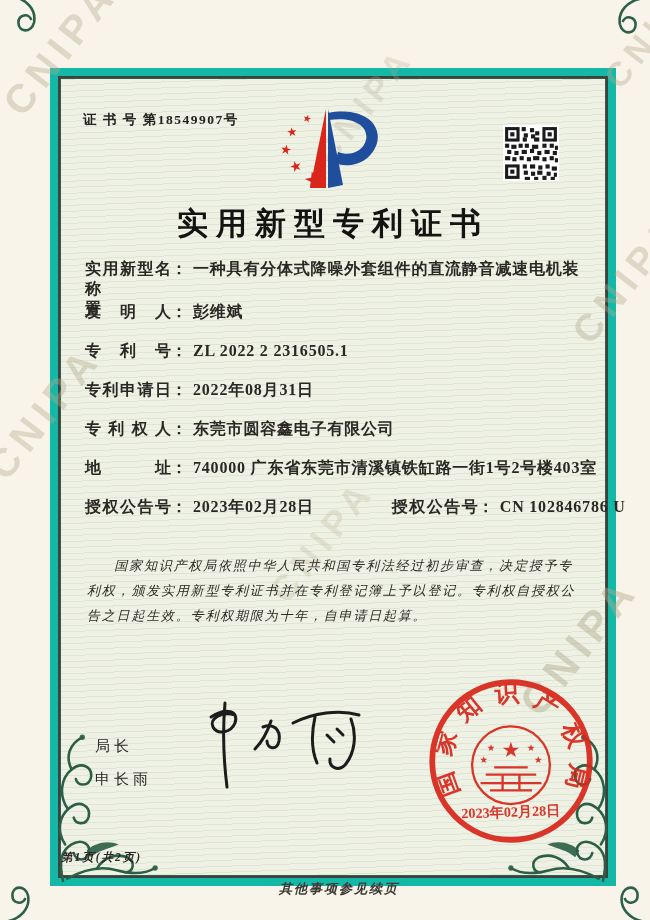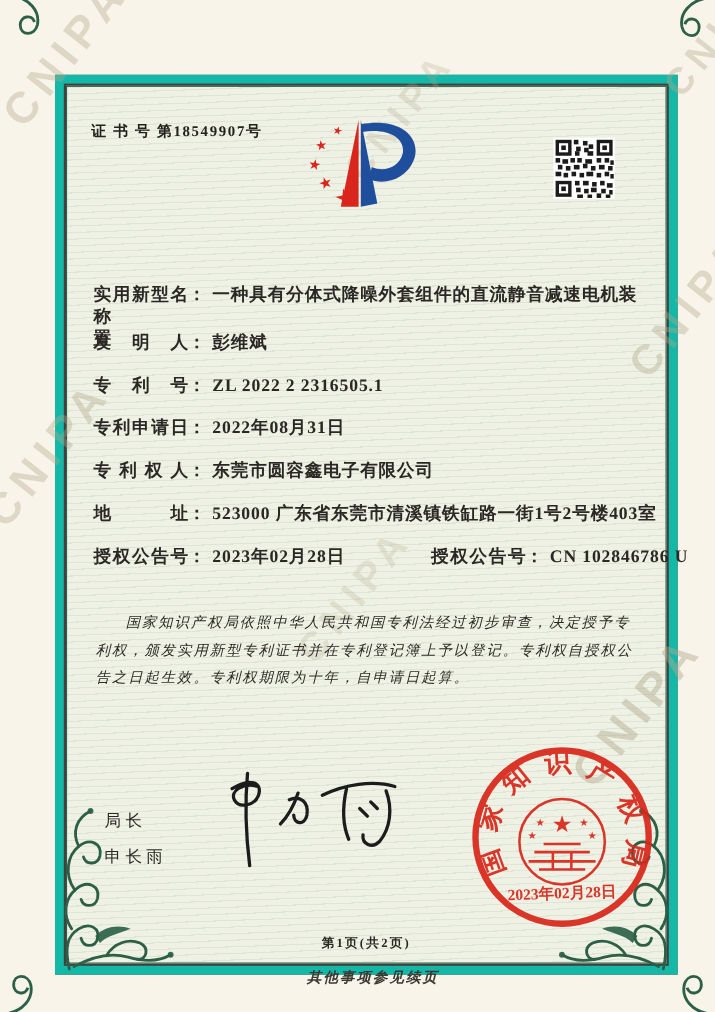--- a/index.html
+++ b/index.html
@@ -68,22 +68,22 @@
   .signoff{position:absolute;left:34px;top:658px;font-size:15px;letter-spacing:4px;font-weight:normal;color:#2a2724;}
   .signoff div{margin-bottom:14px;}
   .signature{position:absolute;left:128px;top:612px;width:190px;height:105px;z-index:4;}
   
   .seal{
     position:absolute;left:366px;top:598px;width:168px;height:168px;z-index:4;
     opacity:0.93;mix-blend-mode:multiply;
   }
   
   .page-num{
-    position:absolute;left:0;right:0;bottom:10px;text-align:center;
-    font-size:11.5px;font-weight:bold;letter-spacing:2px;color:#2a2724;
+    position:absolute;left:0;right:0;bottom:10px;text-align:left;
+    font-size:11.5px;font-weight:bold;letter-spacing:2px;color:#2a2724;font-style:italic;
   }
   .cont-note{
     position:absolute;left:0;right:0;top:880px;text-align:center;z-index:1;
     font-size:13px;font-style:italic;font-weight:bold;letter-spacing:2px;color:#3c3833;padding-left:28px;
   }
   
   .orn{position:absolute;z-index:3;pointer-events:none;}
   svg text{user-select:none;}
 </style>
 </head>
@@ -219,39 +219,40 @@
               <rect x="41" y="5" width="8" height="8"></rect>
               <rect x="5" y="41" width="8" height="8"></rect>
             </g>
           <g fill="#1b1b1b">
               <rect x="7" y="7" width="4" height="4"></rect>
               <rect x="43" y="7" width="4" height="4"></rect>
               <rect x="7" y="43" width="4" height="4"></rect>
             </g>
         </svg>
 
+        <div class="title">实用新型专利证书</div>
 
         <div class="fields">
           <div class="frow first">
             <span class="flabel">实用新型名称</span><span class="fcolon">：</span><span class="fvalue">一种具有分体式降噪外套组件的直流静音减速电机装置</span>
           </div>
           <div class="frow">
             <span class="flabel">发明人</span><span class="fcolon">：</span><span class="fvalue">彭维斌</span>
           </div>
           <div class="frow">
             <span class="flabel">专利号</span><span class="fcolon">：</span><span class="fvalue">ZL 2022 2 2316505.1</span>
           </div>
           <div class="frow">
             <span class="flabel">专利申请日</span><span class="fcolon">：</span><span class="fvalue">2022年08月31日</span>
           </div>
           <div class="frow">
             <span class="flabel">专利权人</span><span class="fcolon">：</span><span class="fvalue">东莞市圆容鑫电子有限公司</span>
           </div>
           <div class="frow">
-            <span class="flabel">地址</span><span class="fcolon">：</span><span class="fvalue">523000 广东省东莞市清溪镇铁缸路一街1号2号楼403室</span>
+            <span class="flabel">地址</span><span class="fcolon">：</span><span class="fvalue">740000 广东省东莞市清溪镇铁缸路一街1号2号楼403室</span>
           </div>
           <div class="frow dual">
             <span>
               <span class="flabel">授权公告号</span><span class="fcolon">：</span><span class="fvalue">2023年02月28日</span>
             </span>
             <span class="pair2">
               <span class="flabel">授权公告号</span><span class="fcolon">：</span><span class="fvalue">CN 102846786 U</span>
             </span>
           </div>
         </div>

